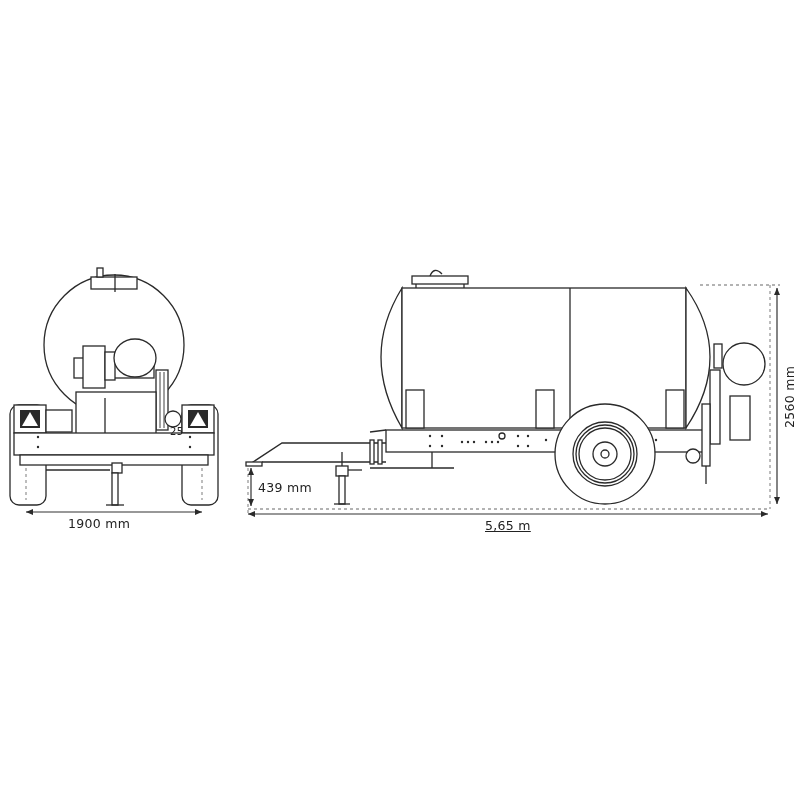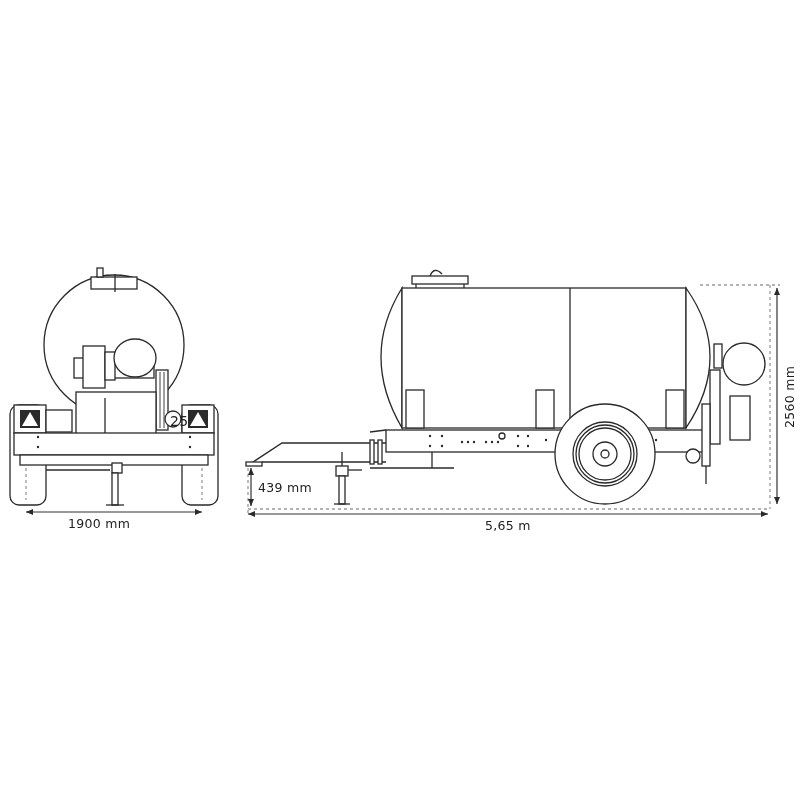--- a/index.html
+++ b/index.html
@@ -151,17 +151,17 @@
     <line class="dim" x1="248" y1="514" x2="768" y2="514"></line>
     <polygon points="248,514 255,511 255,517" class="dot"></polygon>
     <polygon points="768,514 761,511 761,517" class="dot"></polygon>
 
     <line class="dim" x1="777" y1="288" x2="777" y2="504"></line>
     <polygon points="777,288 774,295 780,295" class="dot"></polygon>
     <polygon points="777,504 774,497 780,497" class="dot"></polygon>
   </g>
 </svg>
 
-<span class="lbl" style="left:170px;top:413px;font-size:14px;">25</span>
+<span class="lbl" style="left:170px;top:426px;font-size:10px;">25</span>
 <span class="lbl" style="left:68px;top:516px;">1900 mm</span>
 <span class="lbl" style="left:258px;top:480px;">439 mm</span>
-<span class="lbl" style="left:485px;top:518px;">5,65 m</span>
+<span class="lbl" style="left:485px;top:518px;text-decoration:underline;">5,65 m</span>
 <span class="vlbl" style="left:782px;top:428px;">2560 mm</span>
 
 </body></html>

